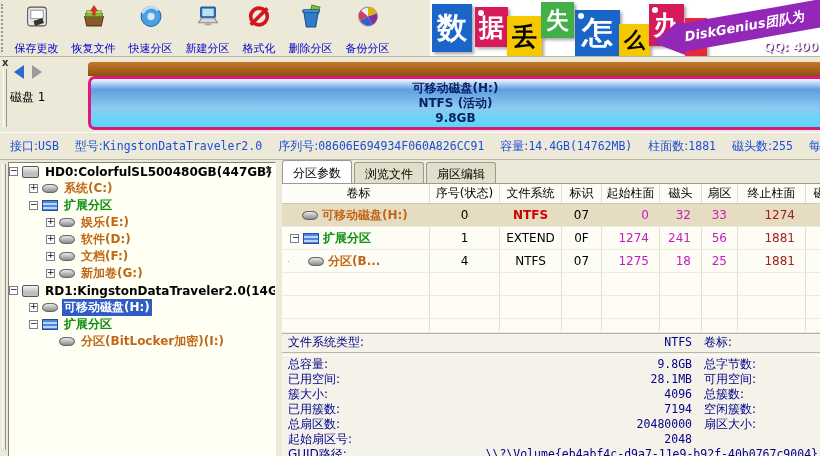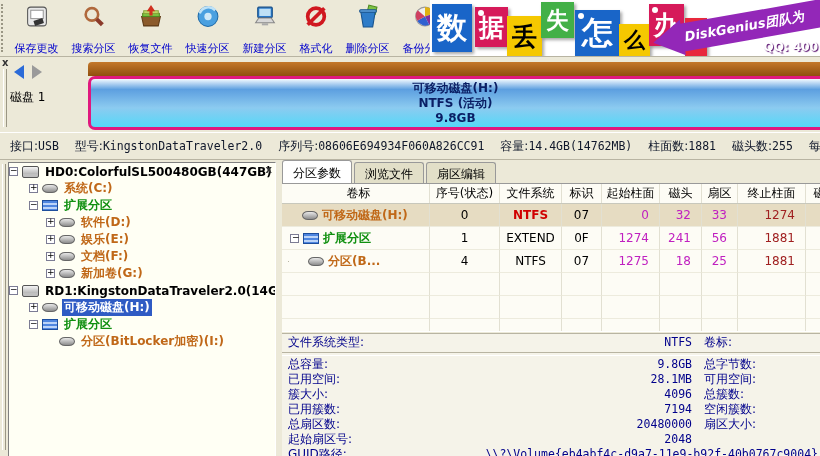--- a/index.html
+++ b/index.html
@@ -47,21 +47,21 @@
   #part-bar { position:absolute; left:88px; top:19px; width:732px; height:54px;
           border:3px solid #E0187E; border-right:none; border-radius:7px 0 0 7px;
           background:linear-gradient(#F4FAFF 0%,#5D9FE0 22%,#8CCBF0 60%,#55D8F8 100%);
           display:flex; flex-direction:column; align-items:center; justify-content:center; cursor:pointer; }
   #part-bar div { color:#0A1E64; font-weight:bold; font-size:12px; line-height:15px; }
 
   
   #infobar { position:absolute; left:0; top:132px; width:820px; height:28px; background:#ECE9D8;
           border-top:1px solid #fff; border-bottom:1px solid #B8B4A2;
           display:flex; align-items:center; padding-left:10px; white-space:nowrap; }
-  #infobar .fld { margin-right:16px; color:#0f172a; }
+  #infobar .fld { margin-right:16px; color:#1d4ed8; }
   #infobar .fv { font-family:"DejaVu Sans Mono","Liberation Mono",monospace; font-size:11.5px; }
 
   
   #main { position:absolute; left:0; top:160px; width:820px; height:296px; }
   #tree-pane { position:absolute; left:0; top:0; width:278px; height:296px; background:#ECE9D8; }
   #tree-grip { position:absolute; left:2px; top:4px; width:4px; height:286px;
           border-left:1px solid #fff; border-right:1px solid #9a9684; }
   #tree-box { position:absolute; left:8px; top:2px; width:268px; height:294px; background:#FFFFF4;
           border:1px solid #808080; border-right-color:#fff; border-bottom:none; overflow:hidden; }
   #tree-close { position:absolute; right:3px; top:1px; font-size:10px; font-weight:bold; color:#333; cursor:pointer; z-index:2; }
@@ -137,27 +137,20 @@
     <div class="tbtn">
       <svg viewBox="0 0 24 24">
           <rect x="3" y="3" width="18" height="18" rx="3" fill="#E8E8E8" stroke="#555"></rect>
           <rect x="6" y="6" width="12" height="8" fill="#fff" stroke="#999"></rect>
           <rect x="9" y="15" width="9" height="5" fill="#333" transform="rotate(-18 13 17)"></rect>
         </svg>
       <span class="tlabel">保存更改</span>
     </div>
     <div class="tbtn">
       <svg viewBox="0 0 24 24">
-          <circle cx="10" cy="10" r="6" fill="none" stroke="#B0683C" stroke-width="2.5"></circle>
-          <line x1="14.5" y1="14.5" x2="20" y2="20" stroke="#8B3A2A" stroke-width="4"></line>
-        </svg>
-      <span class="tlabel">搜索分区</span>
-    </div>
-    <div class="tbtn">
-      <svg viewBox="0 0 24 24">
           <polygon points="3,12 21,12 19,21 5,21" fill="#8B5A2B" stroke="#5e3a16"></polygon>
           <rect x="4" y="9" width="16" height="3" fill="#7DC243" stroke="#4e8a20"></rect>
           <rect x="5" y="6.5" width="14" height="2.5" fill="#C8E06E" stroke="#8aa33a"></rect>
           <polygon points="12,1 16,7 13.5,7 13.5,11 10.5,11 10.5,7 8,7" fill="#D03020"></polygon>
         </svg>
       <span class="tlabel">恢复文件</span>
     </div>
     <div class="tbtn">
       <svg viewBox="0 0 24 24">
           <circle cx="12" cy="12" r="9.5" fill="#4AA0E0" stroke="#1E6AA8"></circle>
@@ -277,26 +270,26 @@
             <span class="tname c-orange">系统(C:)</span>
           </div>
         <div class="trow lv1">
             <span class="exp minus"></span>
             <span class="ico ico-ext"></span>
             <span class="tname c-green">扩展分区</span>
           </div>
         <div class="trow lv2">
             <span class="exp plus"></span>
             <span class="ico ico-vol"></span>
+            <span class="tname c-orange">娱乐(E:)</span>
+          </div>
+        <div class="trow lv2">
+            <span class="exp plus"></span>
+            <span class="ico ico-vol"></span>
             <span class="tname c-orange">软件(D:)</span>
-          </div>
-        <div class="trow lv2">
-            <span class="exp plus"></span>
-            <span class="ico ico-vol"></span>
-            <span class="tname c-orange">娱乐(E:)</span>
           </div>
         <div class="trow lv2">
             <span class="exp plus"></span>
             <span class="ico ico-vol"></span>
             <span class="tname c-orange">文档(F:)</span>
           </div>
         <div class="trow lv2">
             <span class="exp plus"></span>
             <span class="ico ico-vol"></span>
             <span class="tname c-orange">新加卷(G:)</span>

